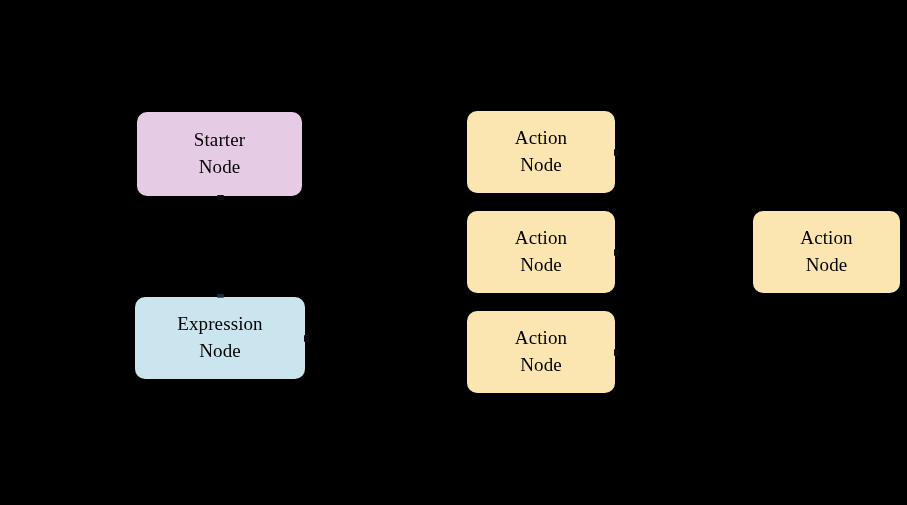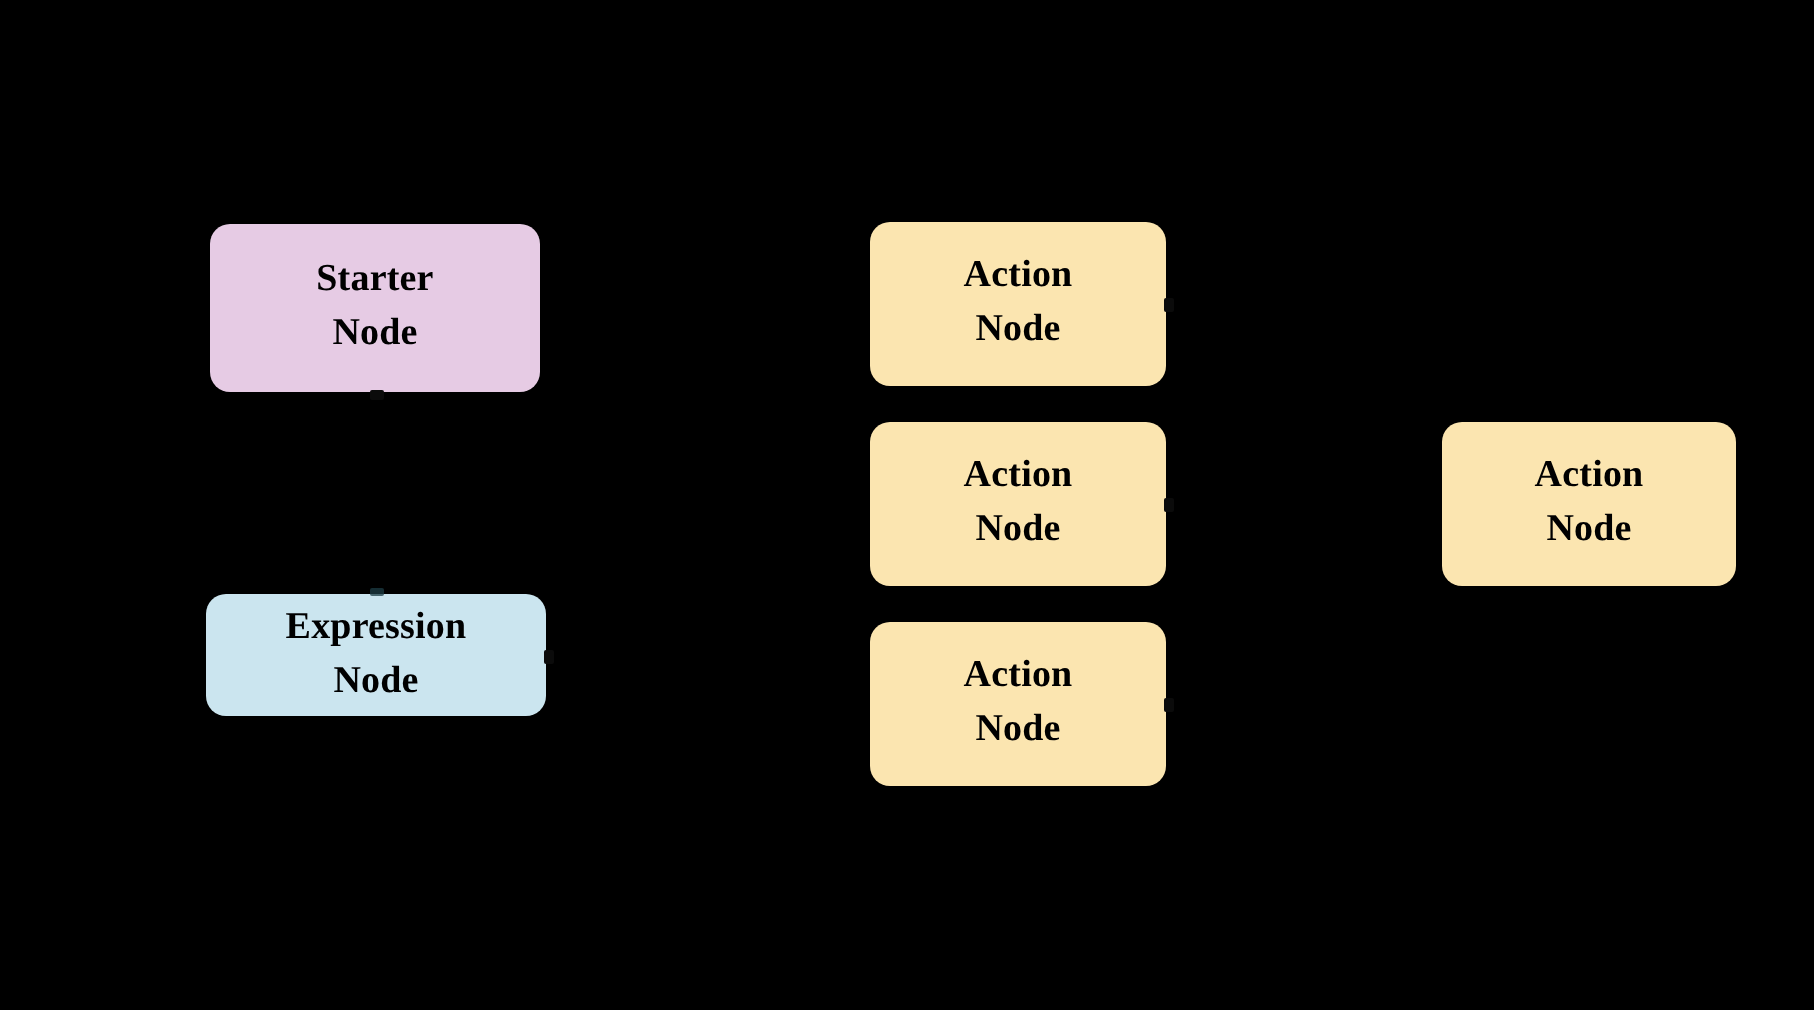--- a/index.html
+++ b/index.html
@@ -21,25 +21,26 @@
   .node {
     position: absolute;
     box-sizing: border-box;
     border-radius: 10px;
     display: flex;
     flex-direction: column;
     align-items: center;
     justify-content: center;
     text-align: center;
     color: #000000;
-    font-weight: bold;
+    font-weight: normal;
     font-size: 19px;
     line-height: 1.42;
     letter-spacing: 0.1px;
     user-select: none;
+    margin-left: 32px;
   }
   .node .line {
     display: block;
     white-space: nowrap;
   }
   
   .port {
     position: absolute;
     background: #0b0b0b;
     border-radius: 1px;
@@ -72,21 +73,21 @@
 <body style="background: rgb(0, 0, 0);">
 
 <div id="canvas" style="width: 907px; height: 505px; background: rgb(0, 0, 0);">
 
   <div class="node" id="n-starter" style="left: 105px; top: 112px; width: 165px; height: 84px; background: rgb(230, 203, 228);">
     <span class="line">Starter</span>
     <span class="line">Node</span>
     <span class="port bottom"></span>
   </div>
 
-  <div class="node" id="n-expression" style="left: 103px; top: 297px; width: 170px; height: 61px; background: rgb(203, 229, 239);">
+  <div class="node" id="n-expression" style="left: 103px; top: 297px; width: 170px; height: 82px; background: rgb(203, 229, 239);">
     <span class="line">Expression</span>
     <span class="line">Node</span>
     <span class="port top"></span>
     <span class="port right"></span>
   </div>
 
   <div class="node" id="n-action-1" style="left: 435px; top: 111px; width: 148px; height: 82px; background: rgb(251, 229, 176);">
     <span class="line">Action</span>
     <span class="line">Node</span>
     <span class="port right"></span>

